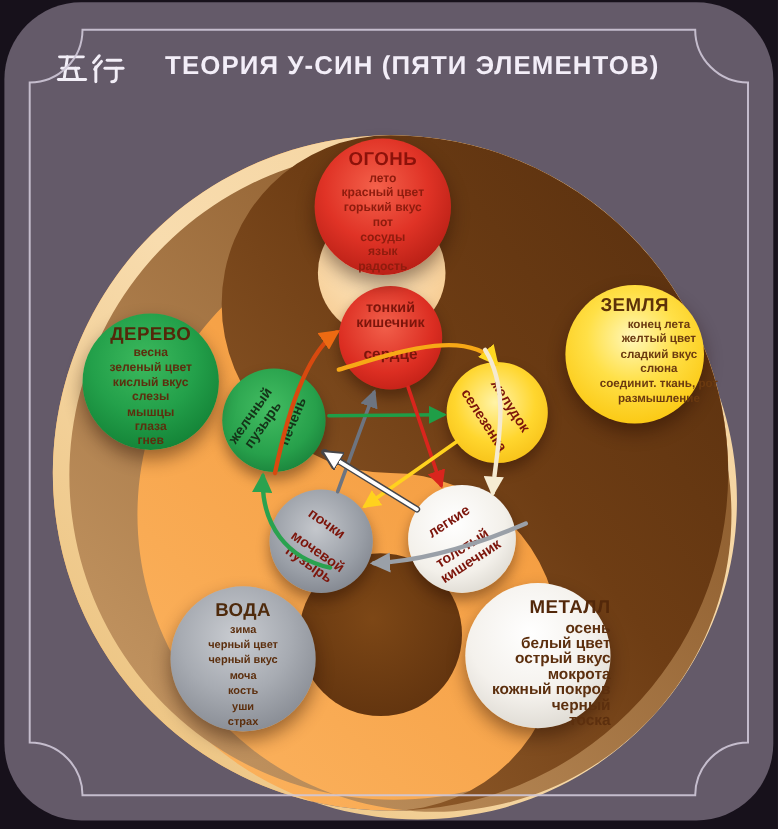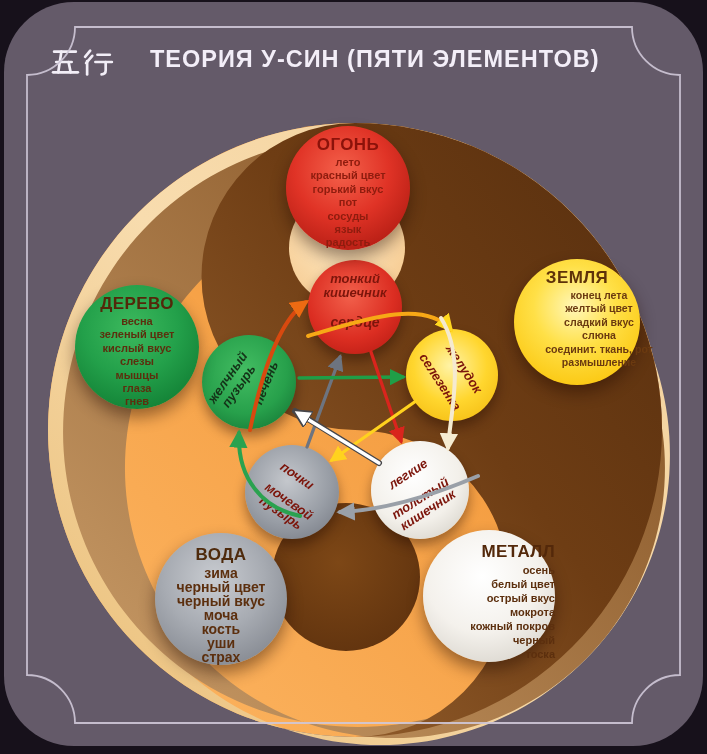--- a/index.html
+++ b/index.html
@@ -23,27 +23,27 @@
            background:radial-gradient(circle at 45% 36%,#f4614b 0%,#e03326 45%,#b01b12 85%,#9a130c 100%);}
   .c-fire .el-name{color:#8c120a;}  .c-fire .attr-line{color:#8e1c0e;}
   .c-wood {left:75px;top:285px;width:124px;height:124px;padding-top:9px;
            background:radial-gradient(circle at 45% 35%,#3cb95d 0%,#23a04a 45%,#128035 82%,#0c6d2b 100%);}
   .c-wood .el-name{color:#53280a;} .c-wood .attr-line{color:#5c2f0e;}
   .c-earth{left:514px;top:259px;width:126px;height:126px;padding-top:9px;
            background:radial-gradient(circle at 48% 38%,#fff7b8 0%,#ffe047 40%,#fbc914 78%,#eeb50d 100%);}
   .c-earth .el-name{color:#5e3209;} .c-earth .attr-line{color:#6b3a10;font-size:10.6px;margin-left:44px;}
   .c-water{left:155px;top:533px;width:132px;height:132px;padding-top:12px;
            background:radial-gradient(circle at 45% 35%,#c9ccd1 0%,#a7abb2 45%,#83878f 85%,#74787f 100%);}
-  .c-water .el-name{color:#4e2a0c;} .c-water .attr-line{color:#5c2f0e;font-size:14px;line-height:14px;}
+  .c-water .el-name{color:#4e2a0c;} .c-water .attr-line{color:#5c2f0e;font-size:10px;line-height:14px;}
   .c-metal{left:423px;top:530px;width:132px;height:132px;padding-top:12px;
            background:radial-gradient(circle at 45% 35%,#ffffff 0%,#f4f1ec 50%,#d9d5cd 86%,#c9c4ba 100%);align-items:flex-end;}
-  .c-metal .el-name{color:#53280a;} .c-metal .attr-line{color:#5c2f0e;font-size:11px;line-height:14px;}
+  .c-metal .el-name{color:#53280a;} .c-metal .attr-line{color:#5c2f0e;font-size:14px;line-height:14px;}
 
   
-  .inner{box-shadow:0 7px 12px rgba(35,10,0,.4);font-style:italic;}
+  .inner{box-shadow:0 7px 12px rgba(35,10,0,.4);}
   .c-heart {left:308px;top:260px;width:94px;height:94px;
             background:radial-gradient(circle at 45% 38%,#f2604b 0%,#dc2e22 55%,#b61a12 92%);}
   .c-liver {left:202px;top:335px;width:94px;height:94px;
             background:radial-gradient(circle at 45% 38%,#43bd62 0%,#27a04b 55%,#147434 92%);}
   .c-spleen{left:406px;top:329px;width:92px;height:92px;
             background:radial-gradient(circle at 48% 40%,#fff3a6 0%,#ffd62e 50%,#f3b90f 92%);}
   .c-kidney{left:245px;top:445px;width:94px;height:94px;
             background:radial-gradient(circle at 45% 38%,#c4c7cc 0%,#989da5 55%,#777b84 92%);}
   .c-lungs {left:371px;top:441px;width:98px;height:98px;
             background:radial-gradient(circle at 42% 35%,#ffffff 0%,#f3f0ea 55%,#d3cfc6 92%);}

